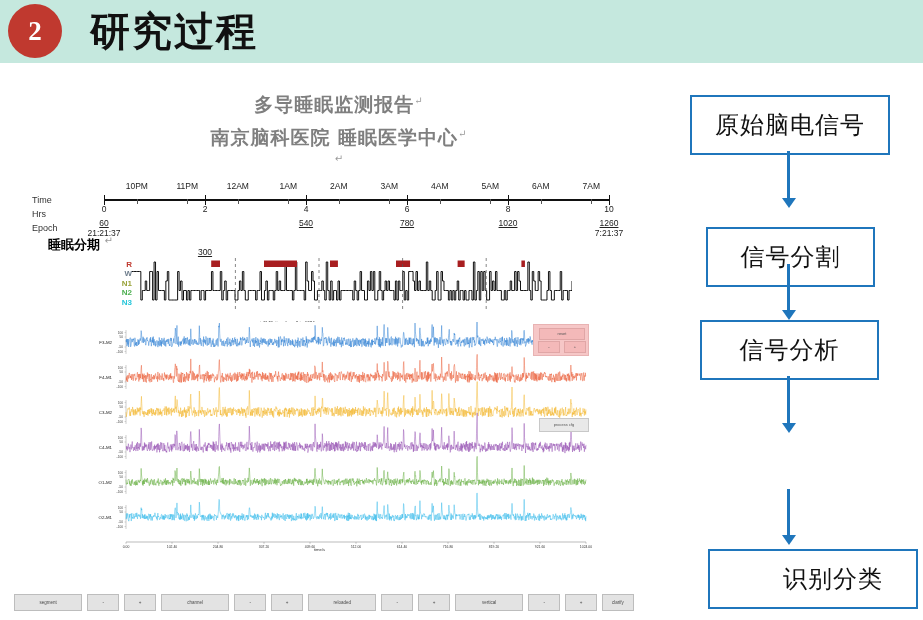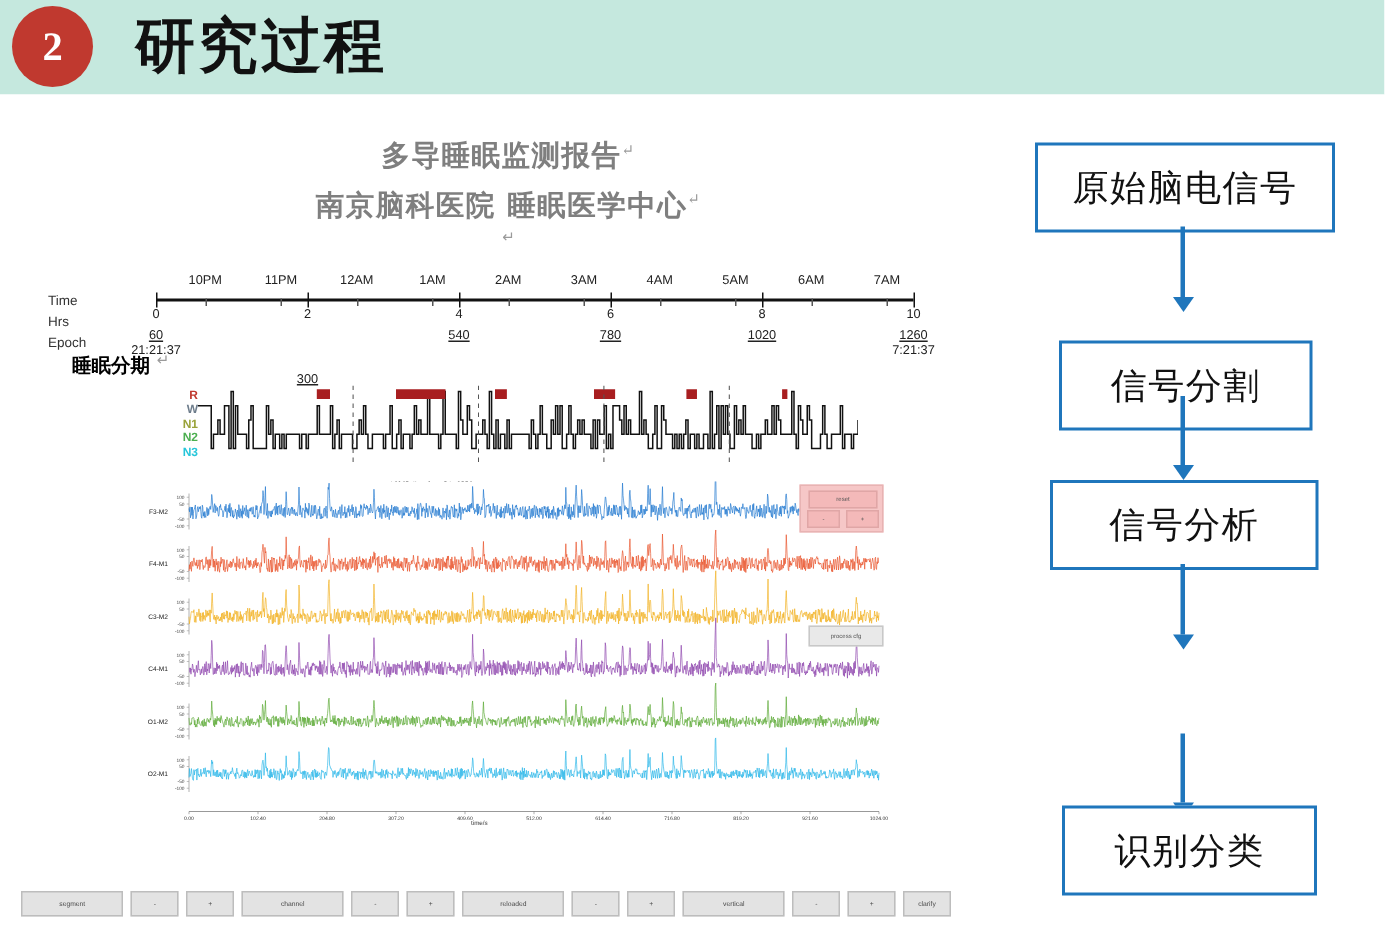--- a/index.html
+++ b/index.html
@@ -112,21 +112,21 @@
     position:absolute;left:0;width:196px;height:56px;
     border:2px solid #1f76bc;background:#ffffff;
     display:flex;align-items:center;justify-content:center;
     font-size:24px;color:#111;letter-spacing:1px;
     font-family:"DejaVu Sans","Liberation Sans",sans-serif;
   }
   .fbox.b0{top:0px;left:0px;width:196px;}
   .fbox.b1{top:113px;left:16px;width:165px;margin-top:19px;}
   .fbox.b2{top:225px;left:10px;width:175px;}
   .fbox.b3{top:338px;left:16px;width:165px;}
-  .fbox.b4{top:442px;left:18px;width:166px;}
+  .fbox.b4{top:454px;left:18px;width:166px;padding-left:40px;}
   .farrow{position:absolute;width:3px;background:#1f76bc;left:97px;}
   .farrow.a0{top:56px;height:47px;}
   .farrow.a1{top:169px;height:46px;}
   .farrow.a2{top:281px;height:47px;}
   .farrow.a3{top:394px;height:46px;}
   .fhead{
     position:absolute;left:92px;width:0;height:0;
     border-left:7px solid transparent;border-right:7px solid transparent;
     border-top:10px solid #1f76bc;
   }

